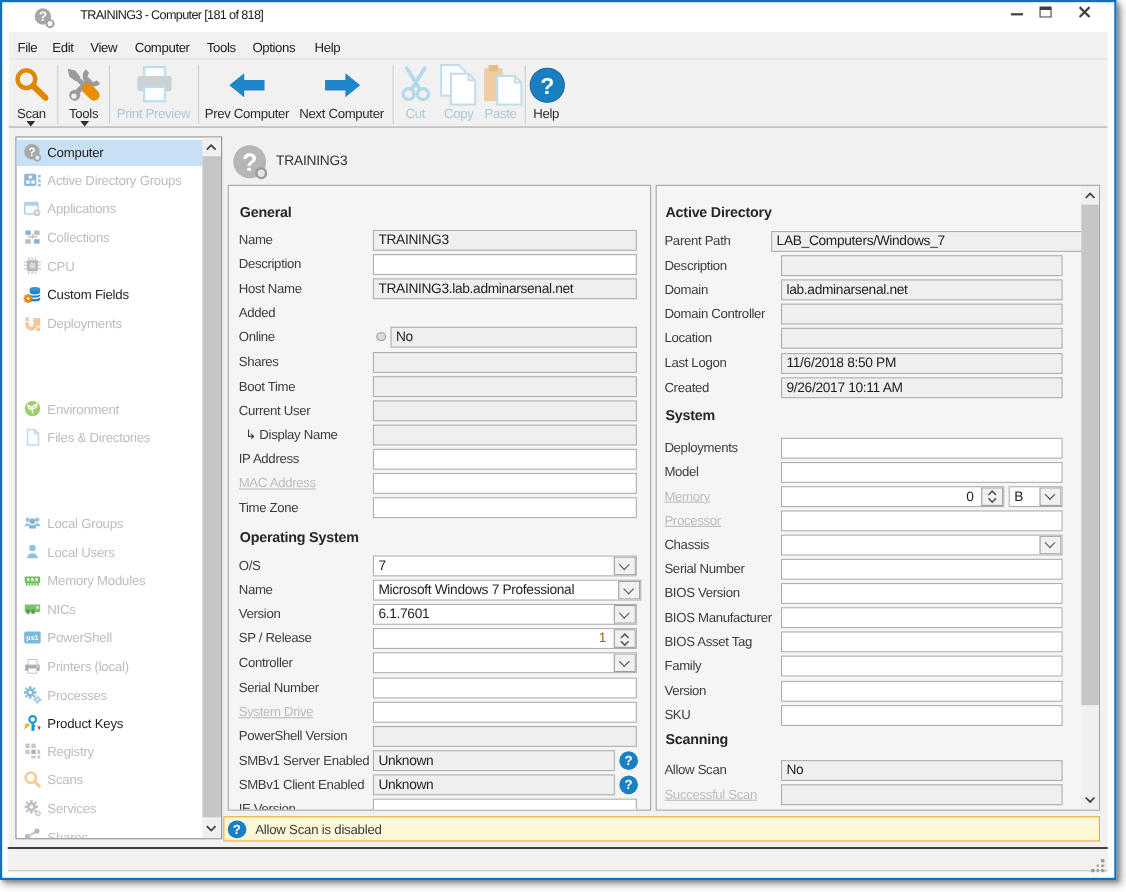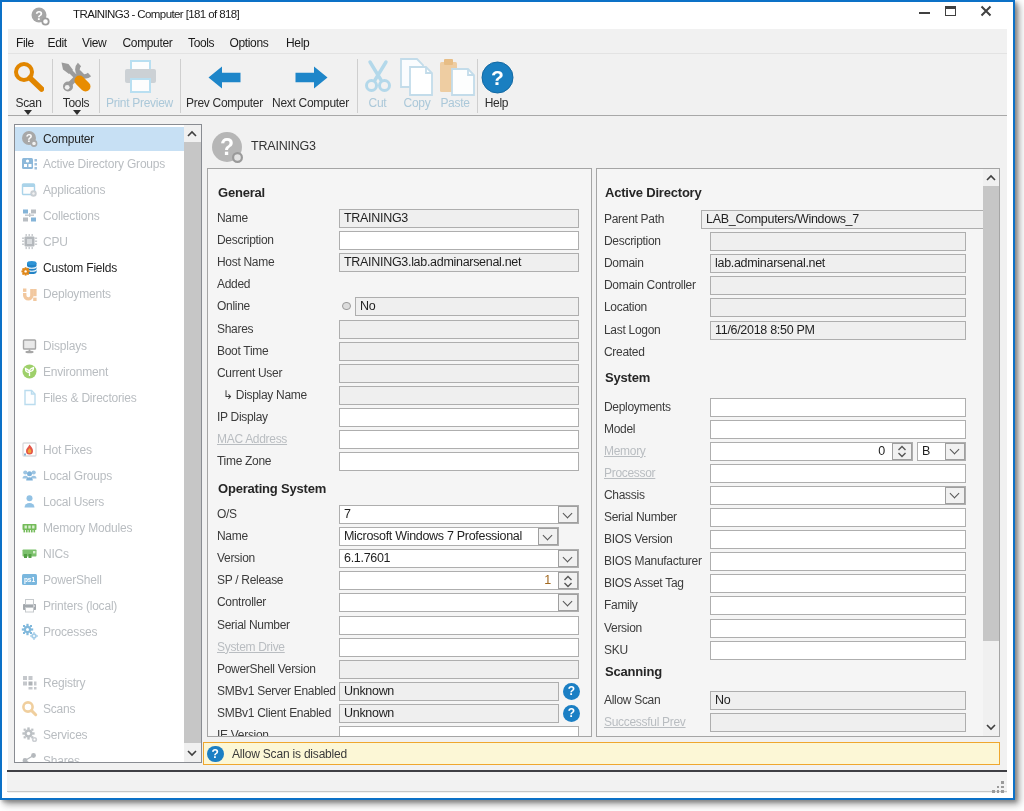--- a/index.html
+++ b/index.html
@@ -196,50 +196,33 @@
       </div>
 <div class="sb-item" style="top:157.2px">
         <span class="ic"><svg width="17" height="17" viewBox="0 0 17 17">
             <rect x="2" y="3.5" width="3.4" height="3.4" fill="#f2c89f"></rect>
             <path d="M3.7 8 v2.3 a3.6 3.6 0 0 0 7.2 0 V4" fill="none" stroke="#f2c89f" stroke-width="3.4"></path>
             <rect x="12.2" y="4" width="3.4" height="7.2" fill="#f2c89f"></rect>
             <rect x="12.2" y="12.6" width="3.4" height="3.4" fill="#f2c89f"></rect>
           </svg></span>
         <span class="tx">Deployments</span>
       </div>
-<div class="sb-item" style="top:209.1px">
-        <span class="ic"><svg width="17" height="17" viewBox="0 0 17 17">
-            <rect x="2.5" y="3" width="12" height="9" rx="0.8" fill="#e9e9e9" stroke="#a6a6a6" stroke-width="1.4"></rect>
-            <path d="M8.5 12 L10 14.5 H7 Z" fill="#a6a6a6"></path>
-            <ellipse cx="8.5" cy="15" rx="4.2" ry="1.3" fill="#a6a6a6"></ellipse>
-          </svg></span>
-        <span class="tx">Displays</span>
-      </div>
 <div class="sb-item" style="top:235.04999999999998px">
         <span class="ic"><svg width="17" height="17" viewBox="0 0 17 17">
             <circle cx="8.5" cy="8.5" r="7" fill="#9ed06a"></circle>
             <path d="M8.5 13 V8 M8.5 9.5 C8.5 6.5 6 6.5 4.5 5.5 C4.5 8.5 6.5 9.5 8.5 9.5 M8.5 8 C8.5 5.5 10.5 5.5 12.5 4.5 C12.5 7.5 10.5 8.5 8.5 8.5" fill="none" stroke="#fff" stroke-width="1.3"></path>
           </svg></span>
         <span class="tx">Environment</span>
       </div>
 <div class="sb-item" style="top:261.0px">
         <span class="ic"><svg width="17" height="17" viewBox="0 0 17 17">
             <path d="M4 1.5 h6.5 l3.5 3.5 v10.5 h-10 z" fill="#fdfeff" stroke="#badcEE" stroke-width="1.4"></path>
             <path d="M10.5 1.5 v3.5 h3.5" fill="none" stroke="#badcee" stroke-width="1.4"></path>
           </svg></span>
         <span class="tx">Files &amp; Directories</span>
-      </div>
-<div class="sb-item" style="top:312.9px">
-        <span class="ic"><svg width="17" height="17" viewBox="0 0 17 17">
-            <rect x="2" y="2" width="13" height="13" rx="1" fill="#fff" stroke="#d9dbde" stroke-width="1.3"></rect>
-            <path d="M8.5 3.5 C10.5 6 12 7.5 12 10 a3.5 3.5 0 0 1 -7 0 C5 7.5 7 6.5 8.5 3.5" fill="#e4564a"></path>
-            <path d="M8.5 7 C9.5 8.5 10.3 9 10.3 10.4 a1.8 1.8 0 0 1 -3.6 0 C6.7 9 7.7 8.5 8.5 7" fill="#f2a53c"></path>
-            <rect x="3" y="12.5" width="2" height="2" fill="#84b4d8"></rect>
-          </svg></span>
-        <span class="tx">Hot Fixes</span>
       </div>
 <div class="sb-item" style="top:338.84999999999997px">
         <span class="ic"><svg width="17" height="17" viewBox="0 0 17 17">
             <circle cx="4.3" cy="5.5" r="2.1" fill="#9cc4e2"></circle>
             <path d="M1.5 11.5 a2.8 2.8 0 0 1 5.6 0 z" fill="#9cc4e2"></path>
             <circle cx="12.7" cy="5.5" r="2.1" fill="#9cc4e2"></circle>
             <path d="M9.9 11.5 a2.8 2.8 0 0 1 5.6 0 z" fill="#9cc4e2"></path>
             <circle cx="8.5" cy="6.8" r="2.5" fill="#7fb2d9"></circle>
             <path d="M5.2 13.5 a3.3 3.3 0 0 1 6.6 0 z" fill="#7fb2d9"></path>
           </svg></span>
@@ -309,20 +292,29 @@
               <circle cx="13" cy="13" r="2.7"></circle>
               <rect x="12.2" y="9.2" width="1.6" height="1.6"></rect>
               <rect x="12.2" y="15.2" width="1.6" height="1.6"></rect>
               <rect x="9.2" y="12.2" width="1.6" height="1.6"></rect>
               <rect x="15.2" y="12.2" width="1.6" height="1.6"></rect>
             </g>
             <circle cx="13" cy="13" r="1" fill="#fff"></circle>
           </svg></span>
         <span class="tx">Processes</span>
       </div>
+<div class="sb-item" style="top:520.5px">
+        <span class="ic"><svg width="17" height="17" viewBox="0 0 17 17">
+            <path d="M6.5 10 L1 14.5 L2 9 L5 8.5 Z" fill="#e8b33c"></path>
+            <circle cx="8.7" cy="5" r="3" fill="none" stroke="#2196d3" stroke-width="2"></circle>
+            <path d="M8.7 8 V15.5 M8.7 11 h2.3 M8.7 13.5 h1.8" stroke="#2196d3" stroke-width="2.2"></path>
+            <path d="M13 10.5 l1.5 4.5 l1.5 -3 z" fill="#d63c35"></path>
+          </svg></span>
+        <span class="tx on">Product Keys</span>
+      </div>
 <div class="sb-item" style="top:546.4499999999999px">
         <span class="ic"><svg width="17" height="17" viewBox="0 0 17 17">
             <g fill="#c5c8cc">
               <rect x="2" y="2" width="4" height="4"></rect>
               <rect x="7.5" y="2" width="4" height="4"></rect>
               <rect x="2" y="7.5" width="4" height="4"></rect>
               <rect x="7.5" y="7.5" width="4" height="4" fill="#aeb2b6"></rect>
               <rect x="13" y="7.5" width="2.5" height="4"></rect>
               <rect x="7.5" y="13" width="4" height="2.5"></rect>
               <rect x="13" y="13" width="2.5" height="2.5"></rect>
@@ -397,33 +389,33 @@
 <div style="position:absolute;left:134px;top:132.9px;width:8.5px;height:8.5px;border-radius:50%;background:#dcdcdc;border:1.4px solid #9a9a9a"></div>
 <div class="fld ro" style="left:147px;top:128.4px;width:224px">No</div>
 <div class="a lbl" style="left:9px;top:152.5px">Shares</div>
 <div class="fld ro" style="left:131px;top:150.5px;width:240px"></div>
 <div class="a lbl" style="left:9px;top:174.60000000000002px">Boot Time</div>
 <div class="fld ro" style="left:131px;top:172.60000000000002px;width:240px"></div>
 <div class="a lbl" style="left:9px;top:196.70000000000002px">Current User</div>
 <div class="fld ro" style="left:131px;top:194.70000000000002px;width:240px"></div>
 <div class="a lbl" style="left:15px;top:218.8px">↳ Display Name</div>
 <div class="fld ro" style="left:131px;top:216.8px;width:240px"></div>
-<div class="a lbl" style="left:9px;top:240.9px">IP Display</div>
+<div class="a lbl" style="left:9px;top:240.9px">IP Address</div>
 <div class="fld" style="left:131px;top:238.9px;width:240px"></div>
 <div class="a lbl lnk" style="left:9px;top:263.0px">MAC Address</div>
 <div class="fld" style="left:131px;top:261.0px;width:240px"></div>
 <div class="a lbl" style="left:9px;top:285.1px">Time Zone</div>
 <div class="fld" style="left:131px;top:283.1px;width:240px"></div>
 <div class="a hdr" style="left:10px;top:312px">Operating System</div>
 <div class="a lbl" style="left:9px;top:338.0px">O/S</div>
 <div class="fld" style="left:131px;top:336.0px;width:240px">7<div class="ddb">
         <div class="chev"></div>
       </div></div>
 <div class="a lbl" style="left:9px;top:360.1px">Name</div>
-<div class="fld" style="left:131px;top:358.1px;width:220px">Microsoft Windows 7 Professional<div class="ddb">
+<div class="fld" style="left:131px;top:358.1px;width:244px">Microsoft Windows 7 Professional<div class="ddb">
         <div class="chev"></div>
       </div></div>
 <div class="a lbl" style="left:9px;top:382.2px">Version</div>
 <div class="fld" style="left:131px;top:380.2px;width:240px">6.1.7601<div class="ddb">
         <div class="chev"></div>
       </div></div>
 <div class="a lbl" style="left:9px;top:404.3px">SP / Release</div>
 <div class="fld" style="left:131px;top:402.3px;width:240px;text-align:right;padding-right:27px"><span style="color:#a2681f">1</span><div class="ddb">
         <svg style="position:absolute;left:3px;top:0.5px" width="12" height="15" viewBox="0 0 12 15">
           <path d="M2.5 6 L6 2.5 L9.5 6" fill="none" stroke="#555" stroke-width="1.4"></path>
@@ -460,20 +452,21 @@
 <div class="fld ro" style="left:113px;top:63.1px;width:256px"></div>
 <div class="a lbl" style="left:7px;top:87.2px">Domain</div>
 <div class="fld ro" style="left:113px;top:85.2px;width:256px">lab.adminarsenal.net</div>
 <div class="a lbl" style="left:7px;top:109.30000000000001px">Domain Controller</div>
 <div class="fld ro" style="left:113px;top:107.30000000000001px;width:256px"></div>
 <div class="a lbl" style="left:7px;top:131.4px">Location</div>
 <div class="fld ro" style="left:113px;top:129.4px;width:256px"></div>
 <div class="a lbl" style="left:7px;top:153.5px">Last Logon</div>
 <div class="fld ro" style="left:113px;top:151.5px;width:256px">11/6/2018 8:50 PM</div>
 <div class="a lbl" style="left:7px;top:175.60000000000002px">Created</div>
+<div class="fld ro" style="left:113px;top:173.60000000000002px;width:256px">9/26/2017 10:11 AM</div>
 <div class="a hdr" style="left:8px;top:201px">System</div>
 <div class="a lbl" style="left:7px;top:230.5px">Deployments</div>
 <div class="fld" style="left:113px;top:228.5px;width:256px"></div>
 <div class="a lbl" style="left:7px;top:252.6px">Model</div>
 <div class="fld" style="left:113px;top:250.6px;width:256px"></div>
 <div class="a lbl lnk" style="left:7px;top:274.7px">Memory</div>
 <div class="fld" style="left:113px;top:272.7px;width:203px;text-align:right;padding-right:27px">0<div class="ddb">
         <svg style="position:absolute;left:3px;top:0.5px" width="12" height="15" viewBox="0 0 12 15">
           <path d="M2.5 6 L6 2.5 L9.5 6" fill="none" stroke="#555" stroke-width="1.4"></path>
           <path d="M2.5 9 L6 12.5 L9.5 9" fill="none" stroke="#555" stroke-width="1.4"></path>
@@ -500,21 +493,21 @@
 <div class="fld" style="left:113px;top:405.3px;width:256px"></div>
 <div class="a lbl" style="left:7px;top:429.4px">Family</div>
 <div class="fld" style="left:113px;top:427.4px;width:256px"></div>
 <div class="a lbl" style="left:7px;top:451.5px">Version</div>
 <div class="fld" style="left:113px;top:449.5px;width:256px"></div>
 <div class="a lbl" style="left:7px;top:473.6px">SKU</div>
 <div class="fld" style="left:113px;top:471.6px;width:256px"></div>
 <div class="a hdr" style="left:8px;top:495px">Scanning</div>
 <div class="a lbl" style="left:7px;top:523.6px">Allow Scan</div>
 <div class="fld ro" style="left:113px;top:521.6px;width:256px">No</div>
-<div class="a lbl lnk" style="left:7px;top:545.7px">Successful Prev</div>
+<div class="a lbl lnk" style="left:7px;top:545.7px">Successful Scan</div>
 <div class="fld ro" style="left:113px;top:543.7px;width:256px"></div>
 <div style="position:absolute;right:0;top:0;width:16px;height:567px;background:#f0f0f0">
 <svg style="position:absolute;left:3px;top:5px" width="10" height="8" viewBox="0 0 10 8">
         <path d="M1 6 L5 2 L9 6" fill="none" stroke="#3f3f3f" stroke-width="1.6"></path>
       </svg>
 <div style="position:absolute;left:0;top:17px;width:16px;height:455px;background:#c6c6c6"></div>
 <svg style="position:absolute;left:3px;top:554px" width="10" height="8" viewBox="0 0 10 8">
         <path d="M1 2 L5 6 L9 2" fill="none" stroke="#3f3f3f" stroke-width="1.6"></path>
       </svg>
 </div>

